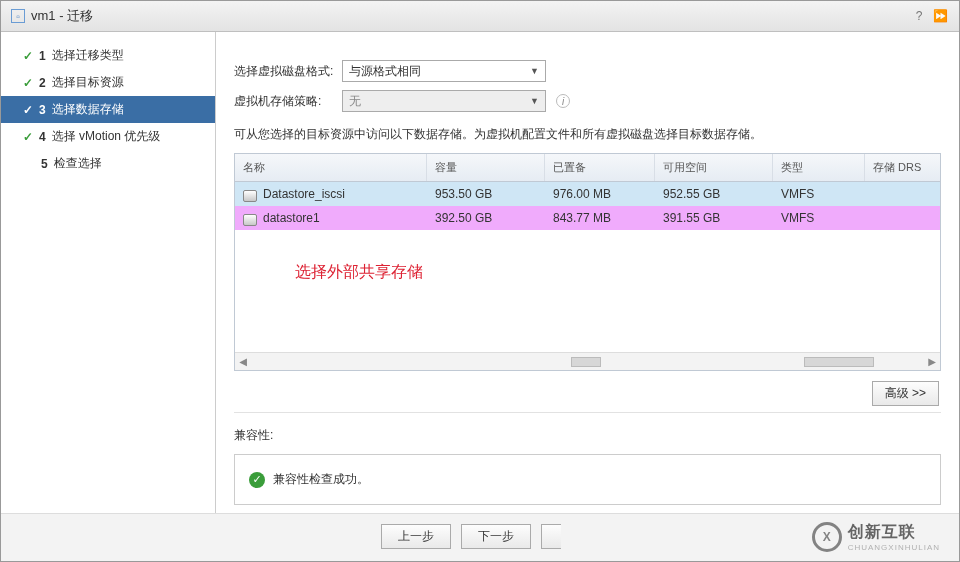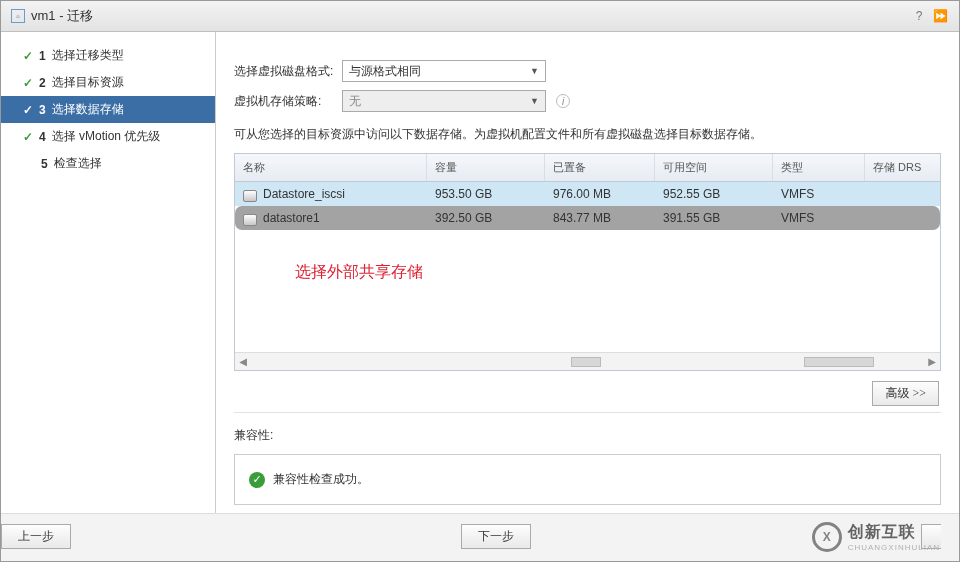--- a/index.html
+++ b/index.html
@@ -33,36 +33,36 @@
 .c-name { width: 192px; }
 .c-cap { width: 118px; }
 .c-prov { width: 110px; }
 .c-free { width: 118px; }
 .c-type { width: 92px; }
 .c-drs { flex: 1; }
 .tbody { background: #fff; height: 170px; position: relative; }
 .row { display: flex; font-size: 12px; height: 24px; align-items: center; }
 .row .cell { border: none; }
 .row.sel { background: #cfe6f5; }
-.row.alt { background: #a3a3a3; border-radius: 7px; }
+.row.alt { background: #f0abfc; }
 .ds-icon { display:inline-flex; width:14px; height:10px; margin-right:6px; vertical-align:middle; }
 .ds-icon::before{content:""; width:14px; height:10px; background:linear-gradient(#fff,#c8c8c8); border:1px solid #888; border-radius:2px;}
 .annotation { position: absolute; top: 80px; left: 60px; color: #d23; font-size: 16px; }
 .hscroll { height: 18px; background: #f3f3f3; border-top: 1px solid #ddd; display:flex; align-items:center; }
 .hscroll .arrow{ width:16px; text-align:center; color:#888; font-size:10px;}
 .hscroll .track{ flex:1; height:14px; background:#f3f3f3; position:relative;}
 .hscroll .thumb{ position:absolute; left:320px; width:30px; top:2px; height:10px; background:#d7d7d7; border:1px solid #bbb;}
 .hscroll .thumb2{ position:absolute; right:50px; width:70px; top:2px; height:10px; background:#d7d7d7; border:1px solid #bbb;}
-.adv-row { display:flex; justify-content:flex-end; padding: 10px 2px 4px 0; font-family: Liberation Serif, serif; }
+.adv-row { display:flex; justify-content:flex-end; padding: 10px 2px 4px 0; }
 .btn { background: linear-gradient(#fdfdfd,#e9e9e9); border:1px solid #aaa; padding: 3px 12px; font-size:12px; cursor:pointer; min-width:60px; text-align:center; }
 .divider { border-top: 1px solid #e2e2e2; margin-top:2px;}
 .compat-label { padding: 14px 0 10px 0; }
 .compat-box { border: 1px solid #ccc; padding: 16px 14px; display:flex; align-items:center; }
 .ok-icon { width:16px; height:16px; border-radius:50%; background:#3a9d3a; color:#fff; display:inline-flex; align-items:center; justify-content:center; font-size:11px; margin-right:8px; }
-.footer { margin-top: auto; padding: 10px 18px 12px 0; display:flex; justify-content:space-between; gap:10px; border-top:1px solid #ddd; background:#f3f3f3;}
+.footer { margin-top: auto; padding: 10px 18px 12px 0; display:flex; justify-content:center; gap:10px; border-top:1px solid #ddd; background:#f3f3f3;}
 .footer .btn { min-width: 70px; }
 .brand { position:absolute; right:20px; bottom:10px; display:flex; align-items:center; gap:6px; opacity:0.9; }
 .brand .logo { width:30px; height:30px; border-radius:50%; border:3px solid #777; display:flex; align-items:center; justify-content:center; color:#777; font-weight:bold;}
 .brand .txt { font-size:16px; font-weight:bold; color:#555; letter-spacing:1px;}
 .brand .sub { font-size:8px; color:#aaa; letter-spacing:1px;}
 .footer .btn.cut { min-width:20px; padding-right:0; padding-left:12px; border-right:none;}
 </style>
 </head>
 <body>
 

